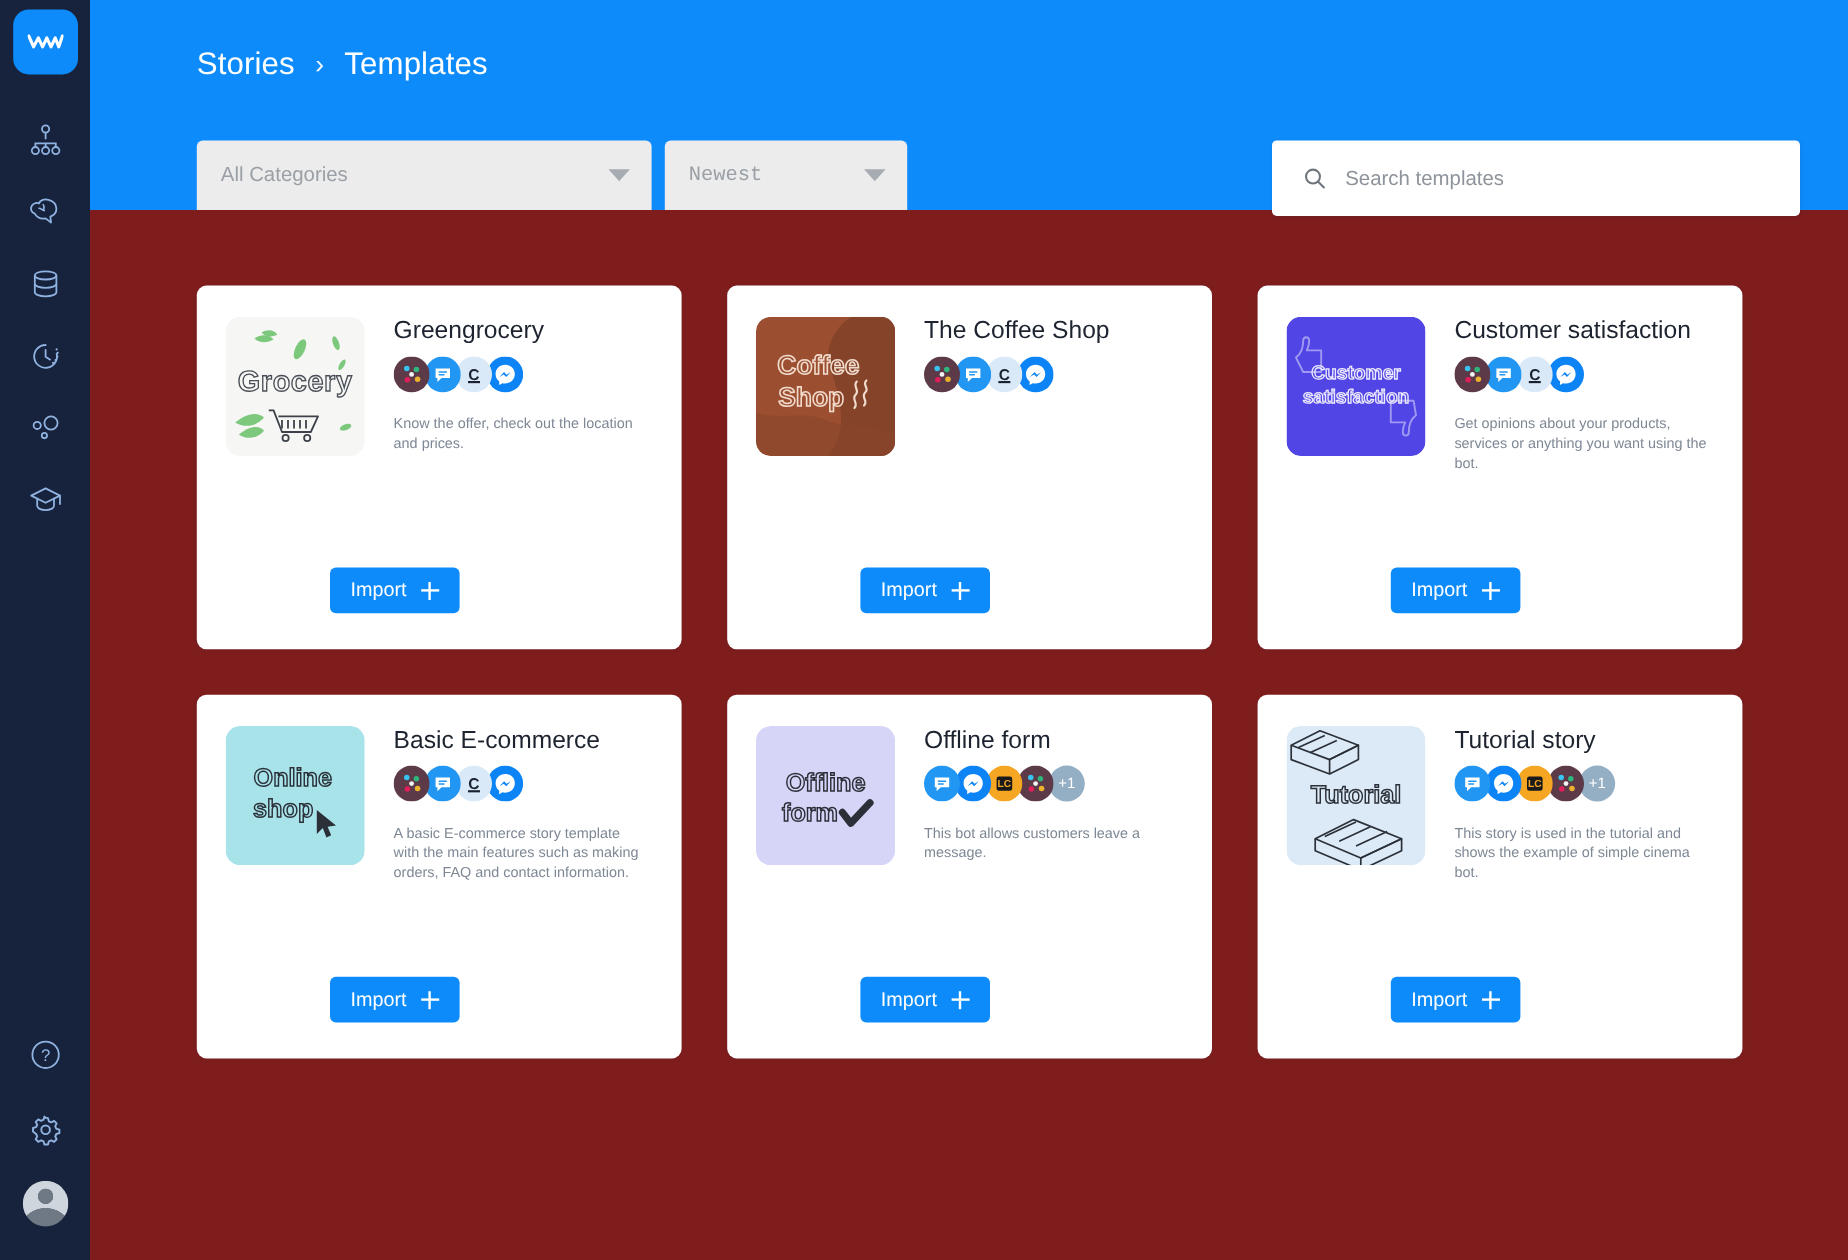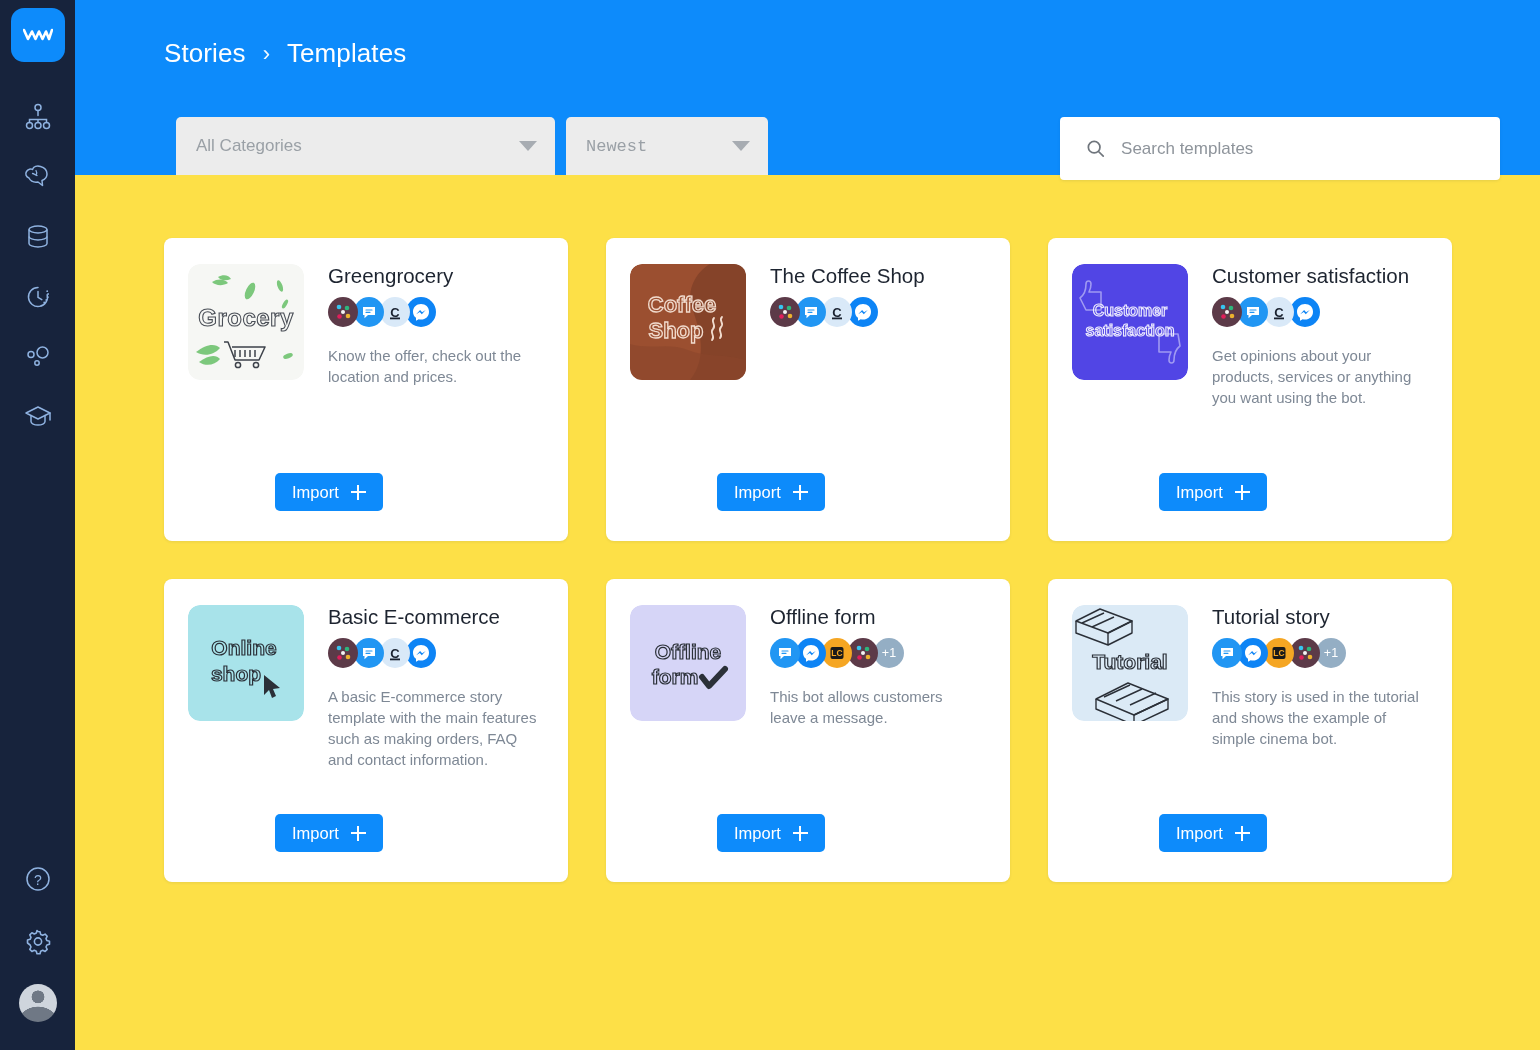--- a/index.html
+++ b/index.html
@@ -72,21 +72,21 @@
     cursor: pointer;
     background-image: radial-gradient(circle at 50% 120%, #6f7885 0 46%, transparent 47%),
                       radial-gradient(circle at 50% 34%, #6f7885 0 20%, transparent 21%);
     background-color: #cfd5dd;
   }
 
   
   .main {
     flex: 1;
     height: 1050px;
-    background: #fde047;
+    background: #7f1d1d;
     position: relative;
   }
 
   .topbar {
     height: 175px;
     background: #0d8bfb;
     position: relative;
   }
 
   .breadcrumb {
@@ -110,21 +110,21 @@
     color: #ffffff;
     opacity: .95;
     line-height: 1;
     display: flex;
     align-items: center;
   }
 
   
   .filters {
     position: absolute;
-    left: 101px;
+    left: 89px;
     top: 117px;
     right: 40px;
     height: 58px;
     display: flex;
     align-items: flex-start;
   }
 
   .select {
     height: 58px;
     background: #ececec;
@@ -233,21 +233,21 @@
     background: #94aec4;
     color: #ffffff;
     font-size: 12.5px;
     margin-right: 0;
     z-index: 0;
   }
   .chan.z4 { z-index: 4; } .chan.z3 { z-index: 3; }
   .chan.z2 { z-index: 2; } .chan.z1 { z-index: 1; }
 
   .card-desc {
-    font-size: 15px;
+    font-size: 12px;
     line-height: 1.41;
     color: #7e8895;
   }
 
   .import-btn {
     align-self: flex-start;
     margin-left: 87px;
     margin-top: auto;
     height: 38px;
     padding: 0 17px;

